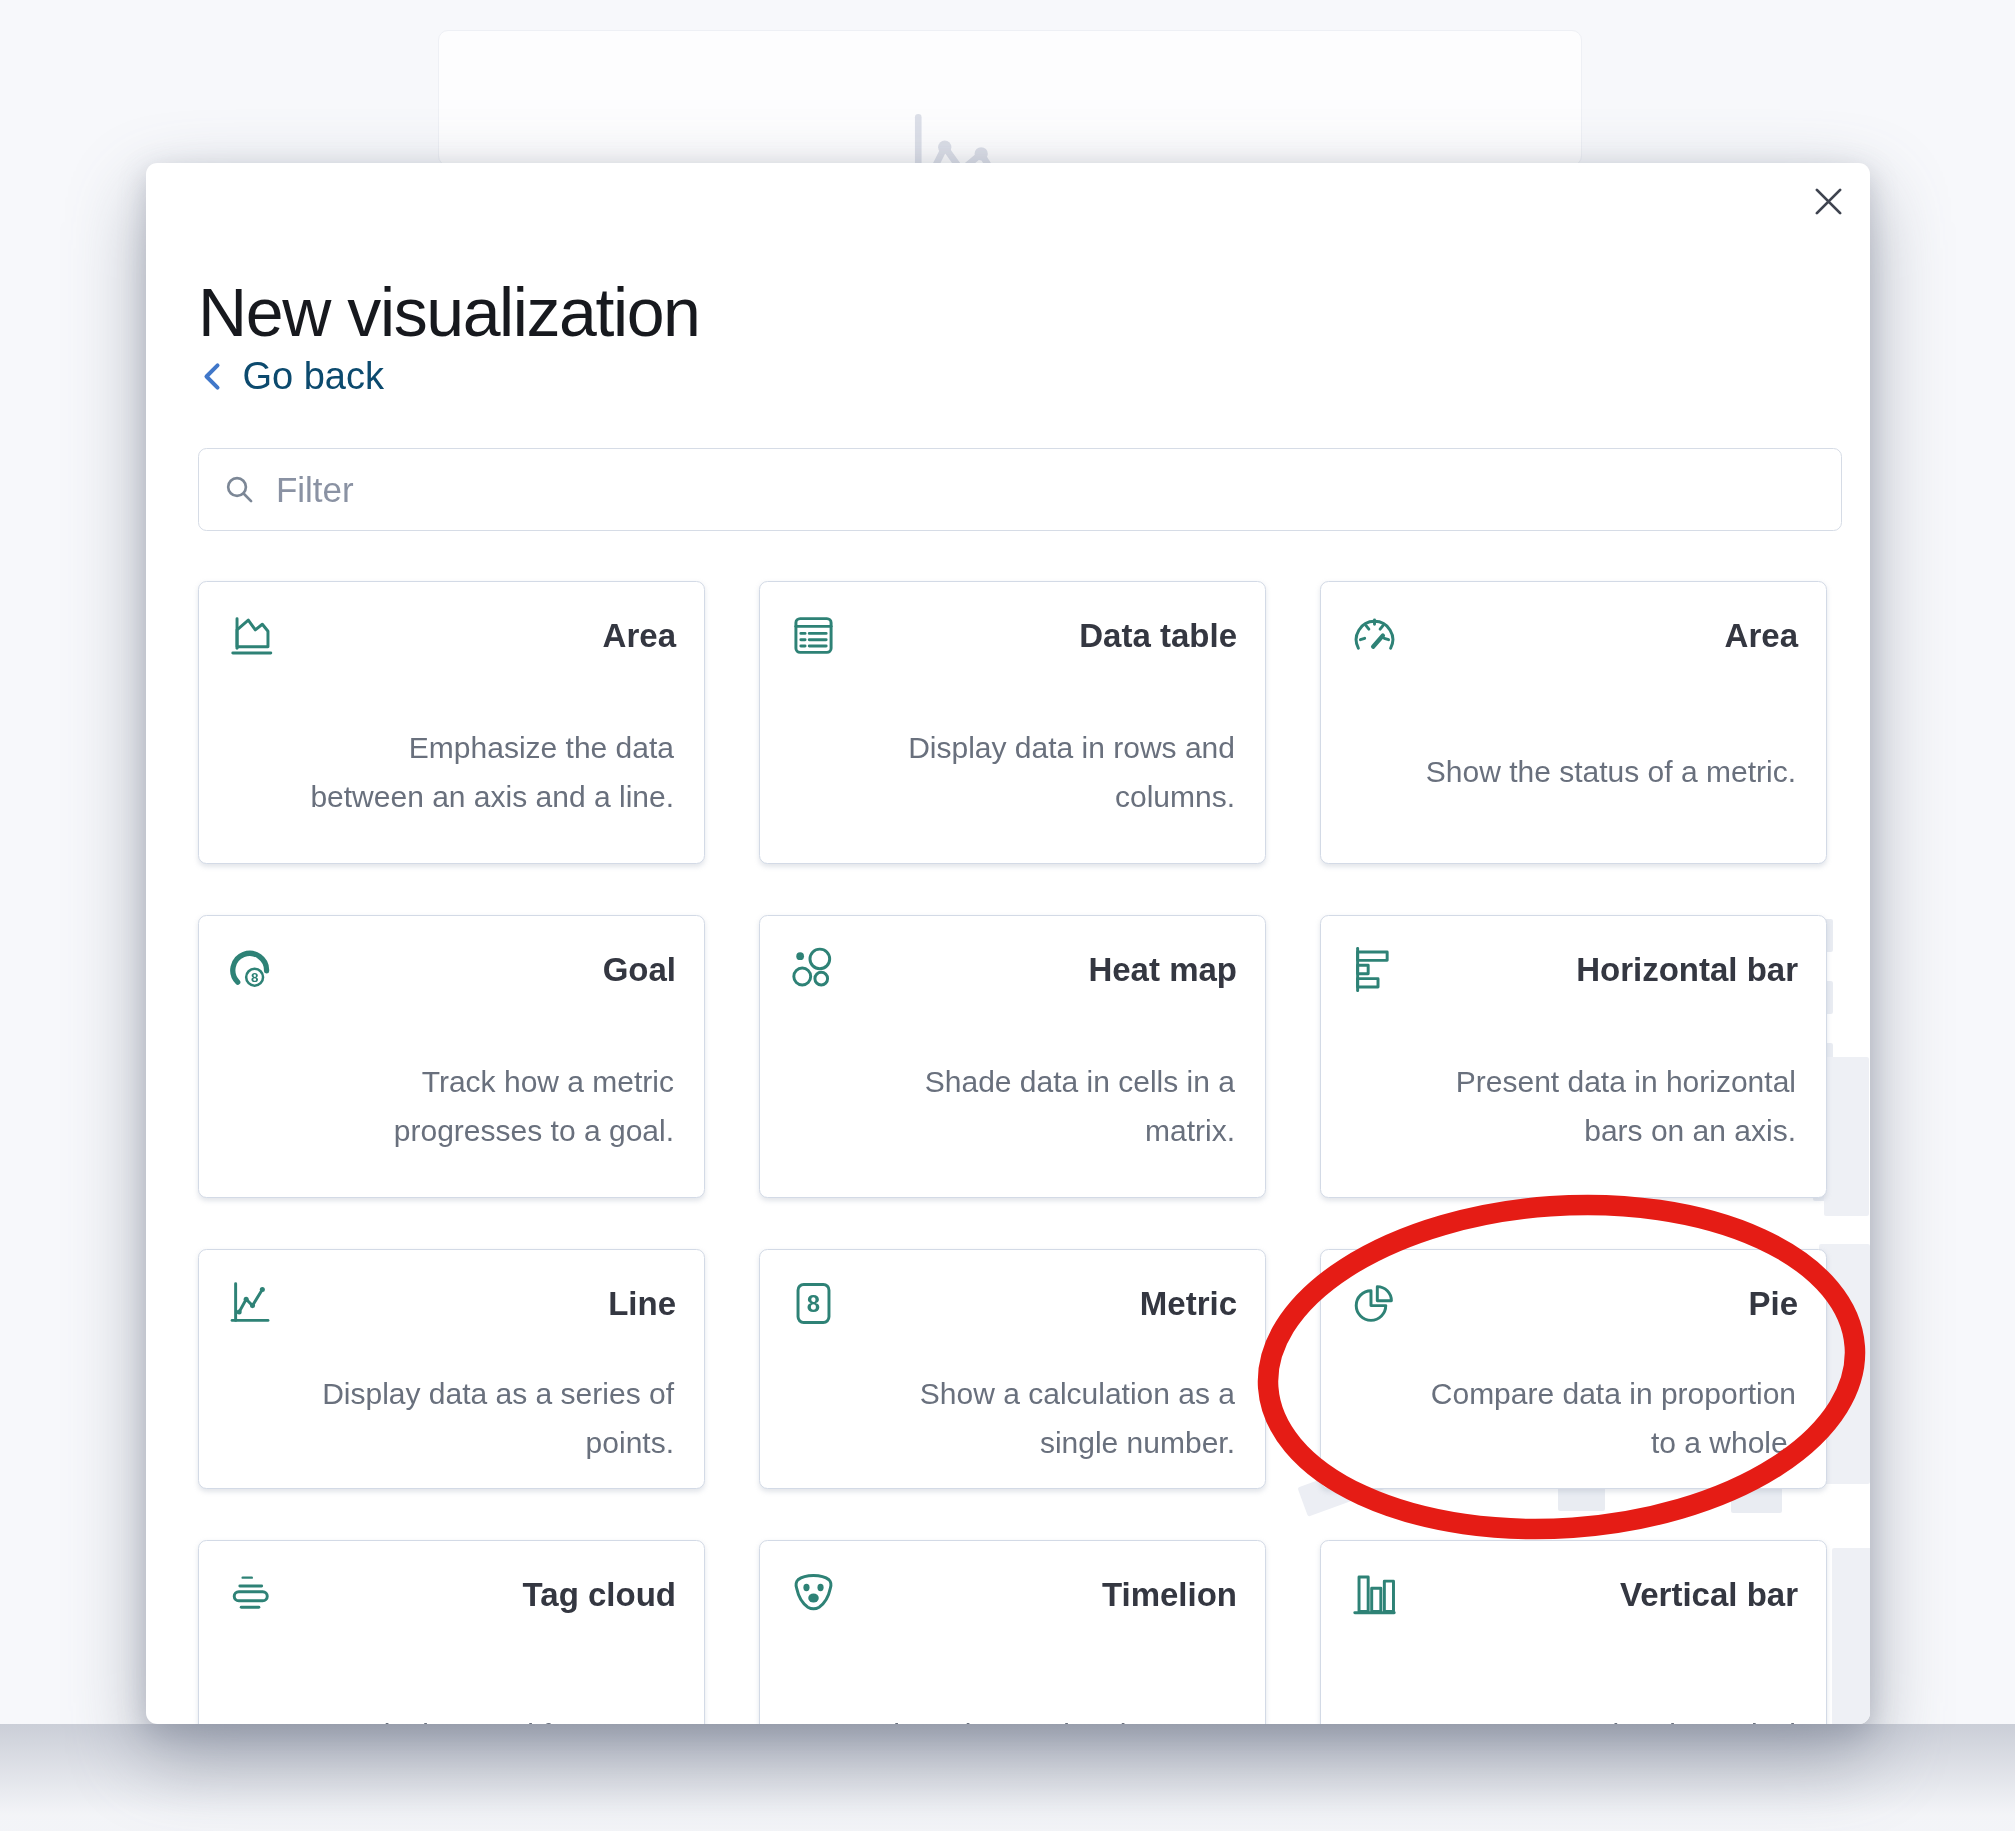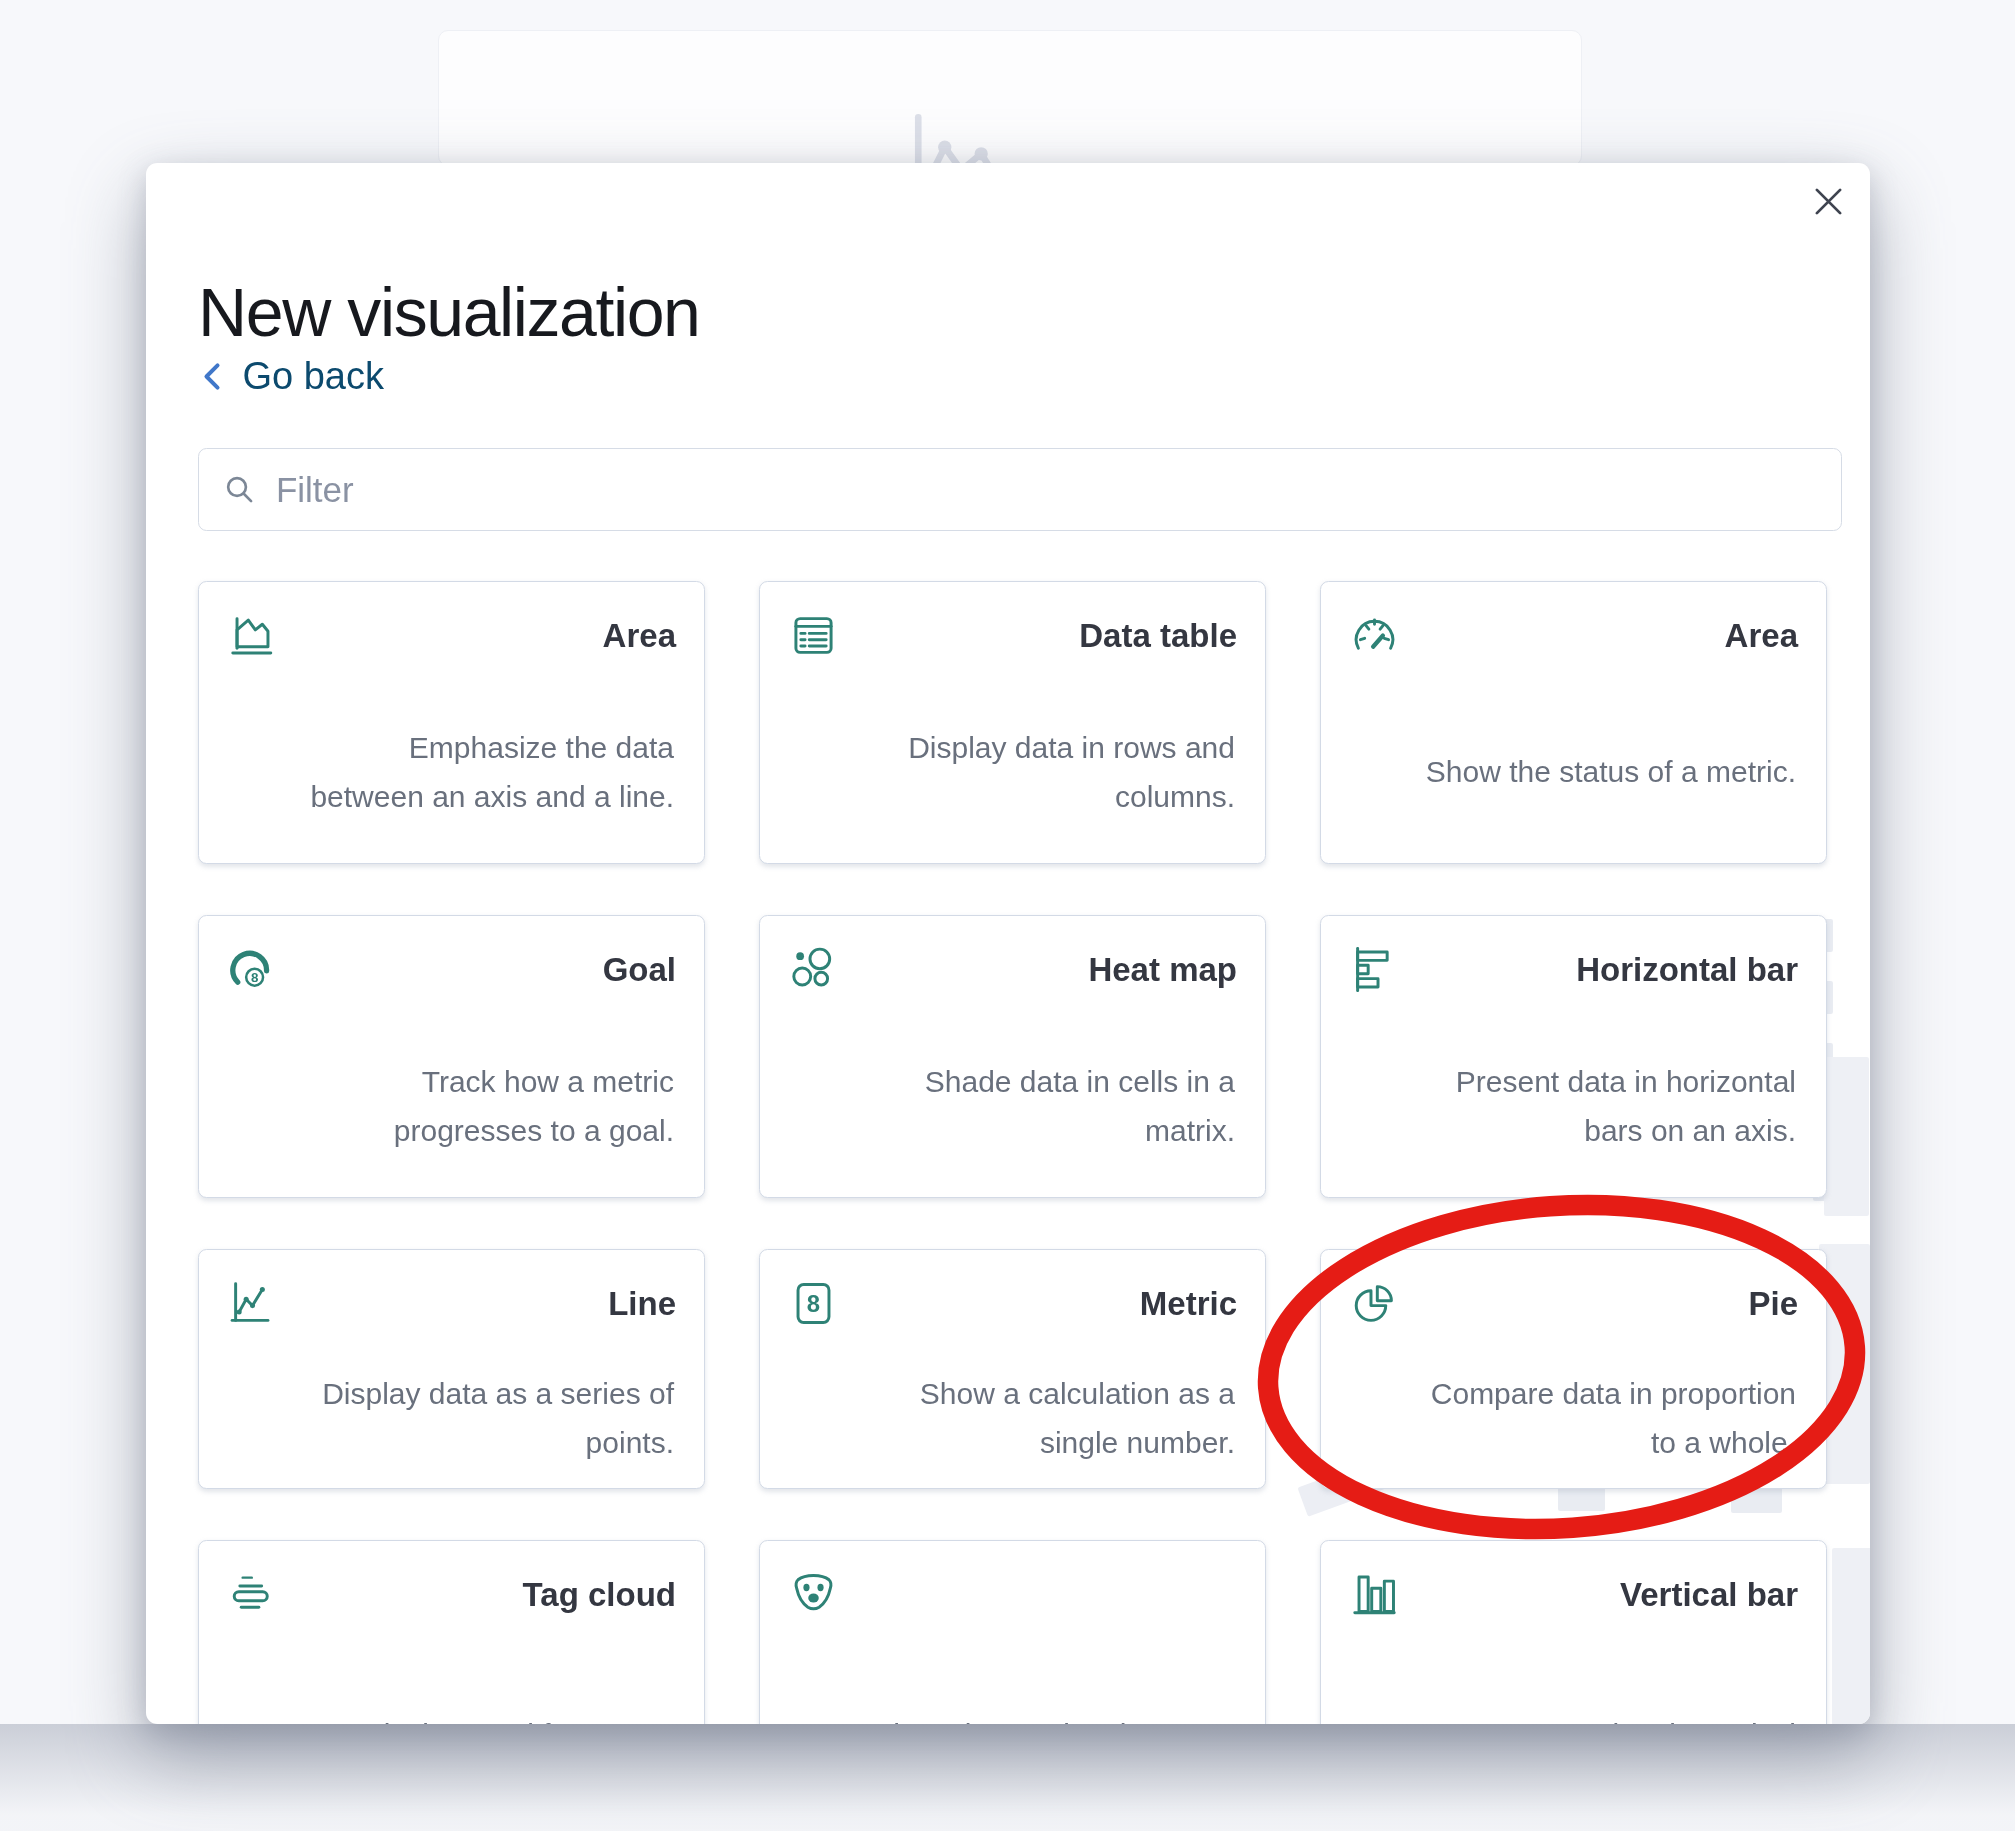--- a/index.html
+++ b/index.html
@@ -253,20 +253,21 @@
       </button>
       <button class="card">
         <span class="card-icon">
           <svg viewBox="0 0 64 64" fill="none" stroke="#2e8276" stroke-width="4.2" stroke-linecap="round" stroke-linejoin="round" width="45" height="45">
             <path d="M32 5 C24 5 15 7 10 11 C7 14 6.5 18 8 23 C10.5 35 16.5 45 24 50 C29 53 35 53 40 50 C47.5 45 53.5 35 56 23 C57.5 18 57 14 54 11 C49 7 40 5 32 5 Z"></path>
             <ellipse cx="22" cy="22" rx="4.4" ry="5.2" fill="#2e8276" stroke="none"></ellipse>
             <ellipse cx="42" cy="22" rx="4.4" ry="5.2" fill="#2e8276" stroke="none"></ellipse>
             <ellipse cx="32" cy="37" rx="7.5" ry="6.5" fill="#2e8276" stroke="none"></ellipse>
           </svg>
         </span>
+        <div class="card-title">Timelion</div>
         <div class="card-desc">Show time series data on a graph.</div>
       </button>
       <button class="card">
         <span class="card-icon">
           <svg viewBox="0 0 64 64" fill="none" stroke="#2e8276" stroke-width="4.2" stroke-linecap="round" stroke-linejoin="round" width="45" height="45">
             <rect x="10" y="7" width="13" height="49"></rect>
             <rect x="28" y="23" width="13" height="33"></rect>
             <rect x="46" y="13" width="13" height="43"></rect>
             <path d="M4 58 H60"></path>
           </svg>

